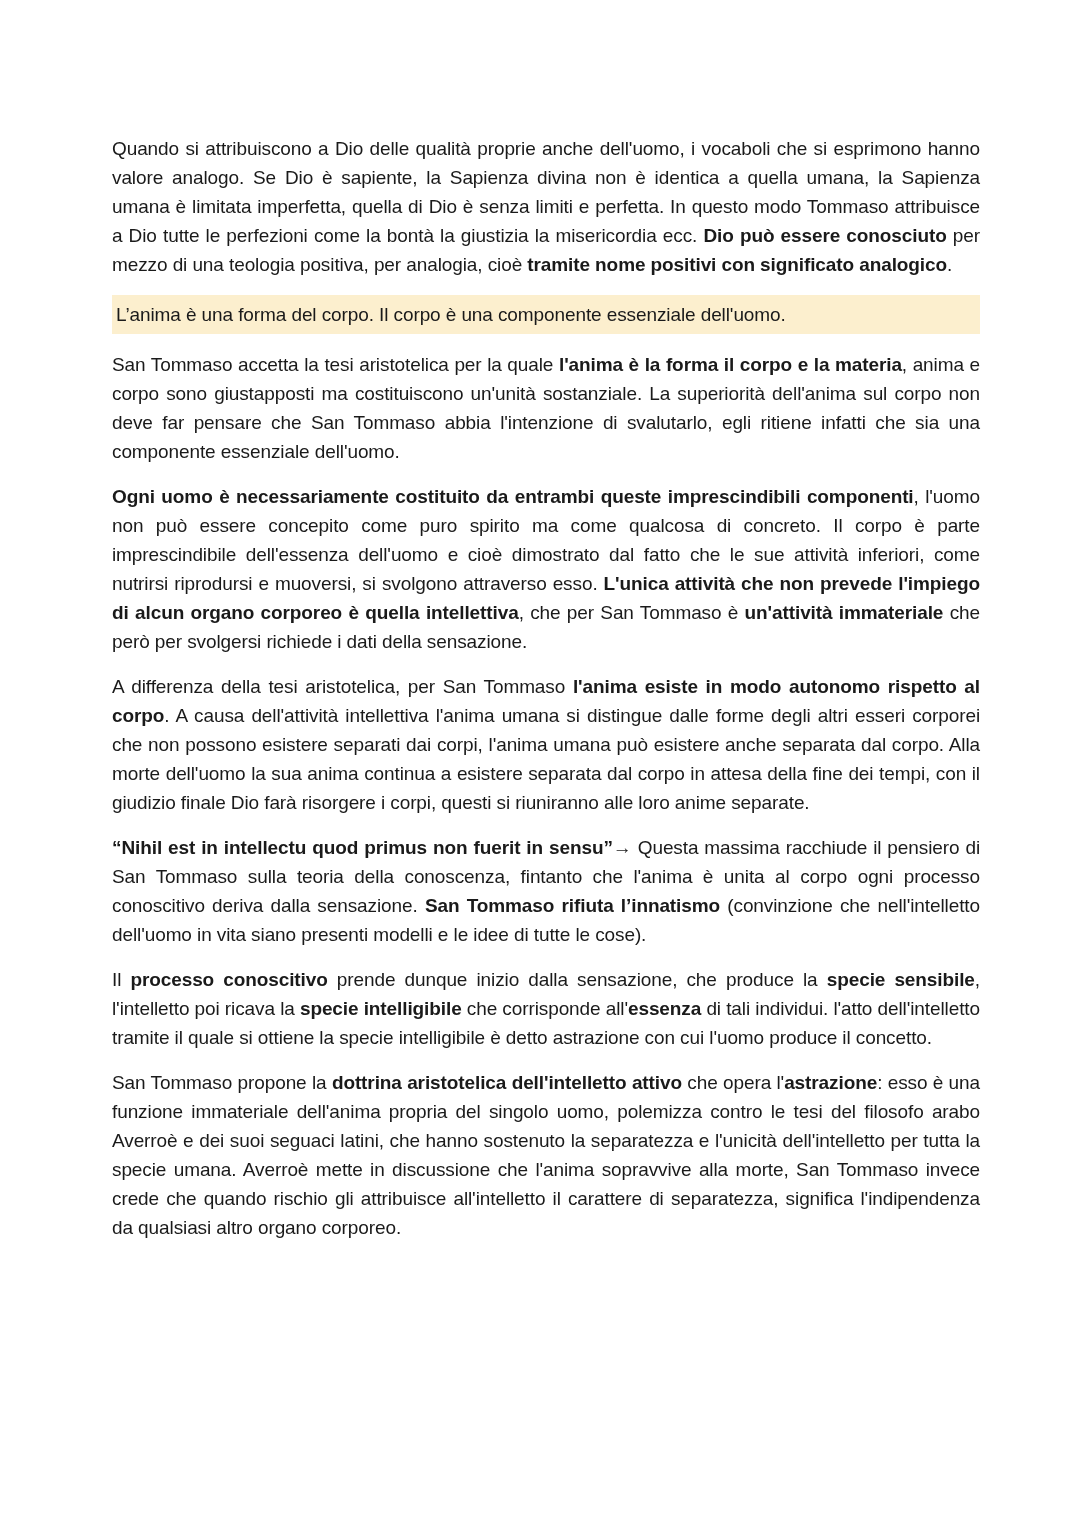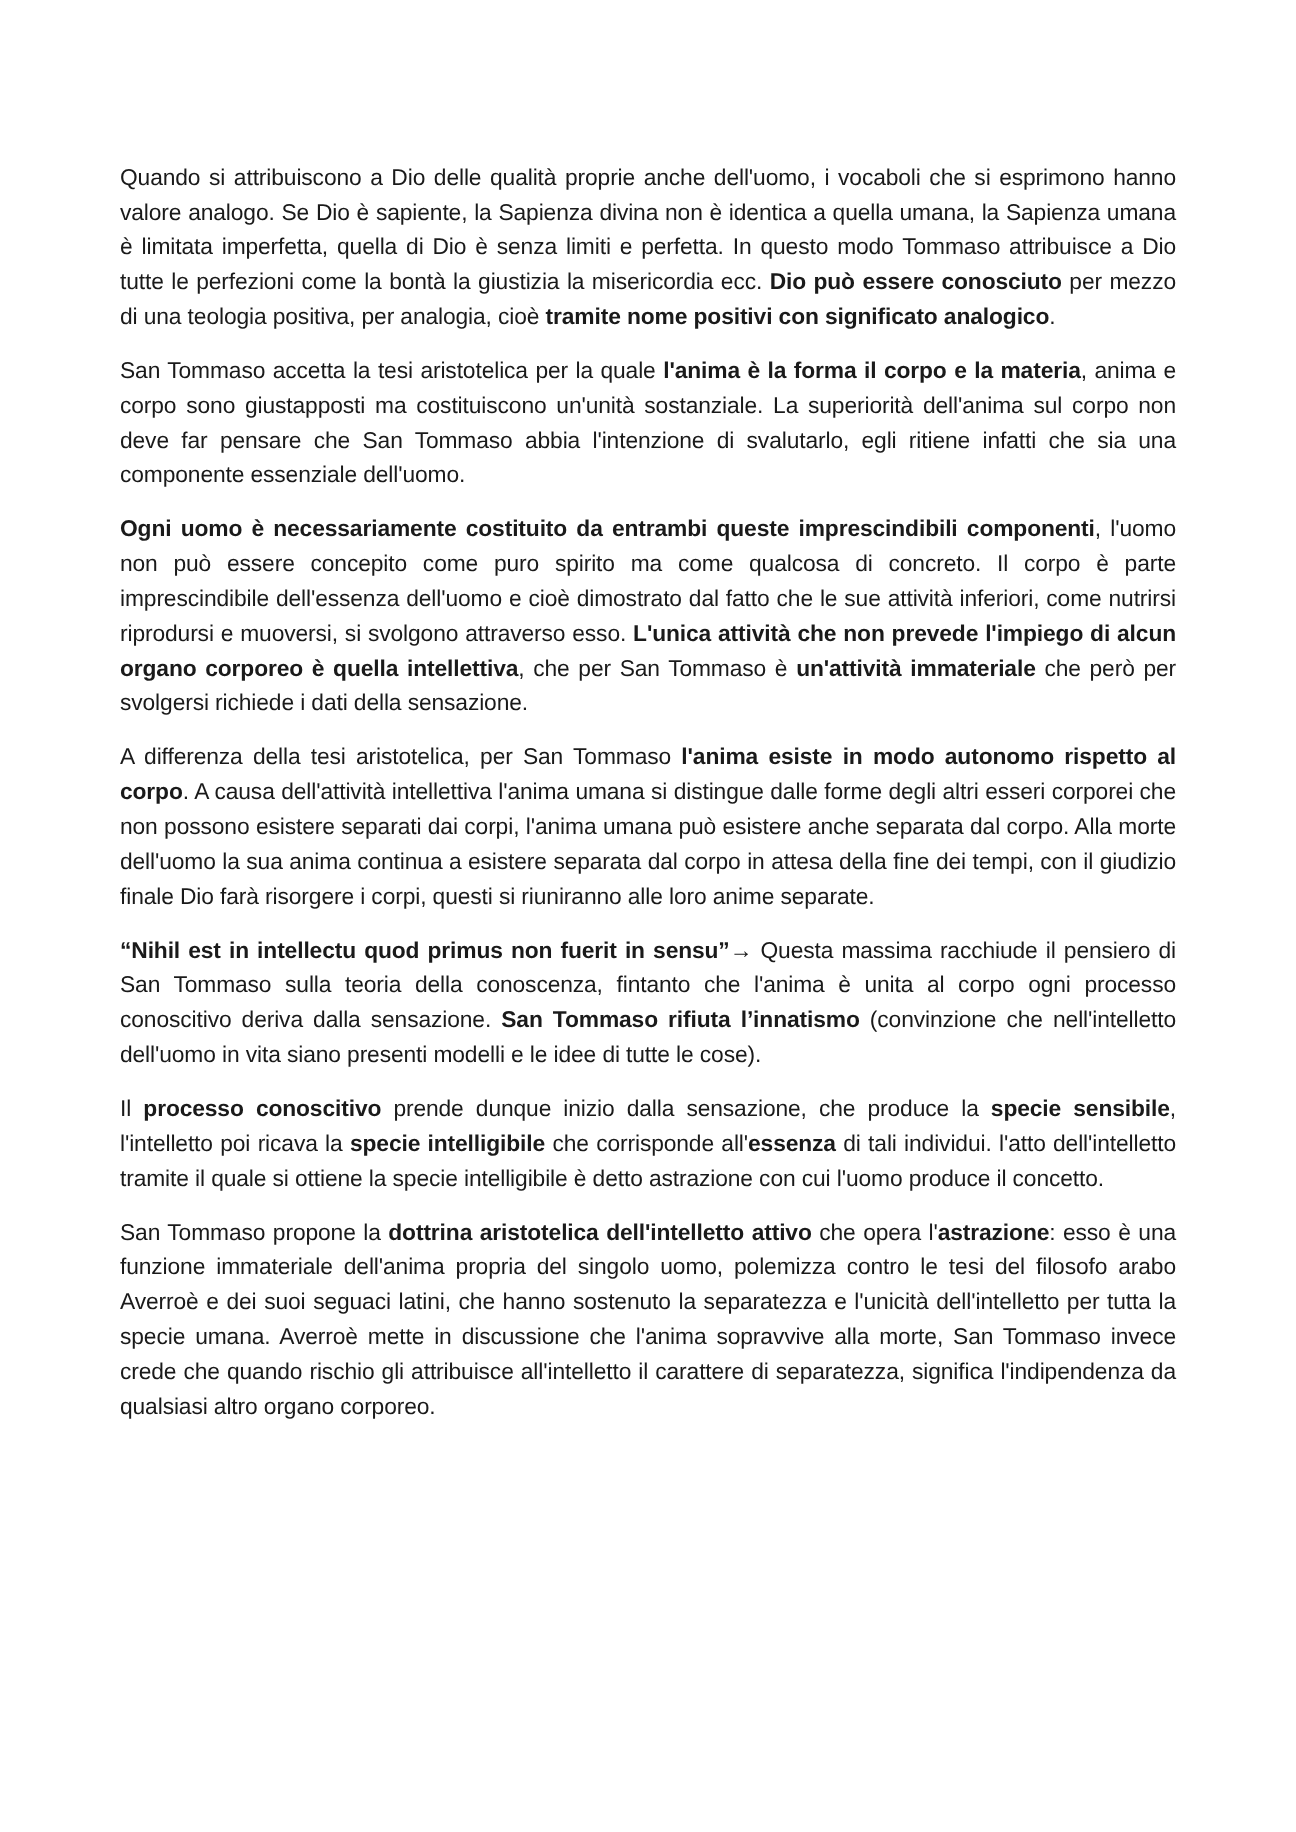--- a/index.html
+++ b/index.html
@@ -20,41 +20,42 @@
     top: 134px;
     width: 880px;
     font-family: "Liberation Sans", sans-serif;
     font-size: 19px;
     line-height: 29px;
     letter-spacing: -0.1px;
     color: var(--text-color, #1a1a1a);
     text-align: justify;
   }
   .para {
-    margin: 0 0 16px 0;
+    margin: 0 0 16px 12px;
   }
   .para.heading {
     text-align: left;
     font-weight: bold;
   }
   .para.highlight {
     background: var(--hl-color, #fcefce);
     padding: 5px 6px 5px 4px;
     text-align: left;
   }
   .para b {
     font-weight: bold;
   }
 </style>
 </head>
 <body>
 
 <div class="page" style="background: rgb(255, 255, 255);">
   <div class="doc">
       <p class="para body"><span>Quando si attribuiscono a Dio delle qualità proprie anche dell'uomo, i vocaboli che si esprimono hanno valore analogo. Se Dio è sapiente, la Sapienza divina non è identica a quella umana, la Sapienza umana è limitata imperfetta, quella di Dio è senza limiti e perfetta. In questo modo Tommaso attribuisce a Dio tutte le perfezioni come la bontà la giustizia la misericordia ecc. </span><b>Dio può essere conosciuto</b><span> per mezzo di una teologia positiva, per analogia, cioè </span><b>tramite nome positivi con significato analogico</b><span>.</span></p>
+      <p class="para highlight"><span>L’anima è una forma del corpo. Il corpo è una componente essenziale dell'uomo.</span></p>
       <p class="para body"><span>San Tommaso accetta la tesi aristotelica per la quale </span><b>l'anima è la forma il corpo e la materia</b><span>, anima e corpo sono giustapposti ma costituiscono un'unità sostanziale. La superiorità dell'anima sul corpo non deve far pensare che San Tommaso abbia l'intenzione di svalutarlo, egli ritiene infatti che sia una componente essenziale dell'uomo.</span></p>
       <p class="para body"><b>Ogni uomo è necessariamente costituito da entrambi queste imprescindibili componenti</b><span>, l'uomo non può essere concepito come puro spirito ma come qualcosa di concreto. Il corpo è parte imprescindibile dell'essenza dell'uomo e cioè dimostrato dal fatto che le sue attività inferiori, come nutrirsi riprodursi e muoversi, si svolgono attraverso esso. </span><b>L'unica attività che non prevede l'impiego di alcun organo corporeo è quella intellettiva</b><span>, che per San Tommaso è </span><b>un'attività immateriale</b><span> che però per svolgersi richiede i dati della sensazione.</span></p>
       <p class="para body"><span>A differenza della tesi aristotelica, per San Tommaso </span><b>l'anima esiste in modo autonomo rispetto al corpo</b><span>. A causa dell'attività intellettiva l'anima umana si distingue dalle forme degli altri esseri corporei che non possono esistere separati dai corpi, l'anima umana può esistere anche separata dal corpo. Alla morte dell'uomo la sua anima continua a esistere separata dal corpo in attesa della fine dei tempi, con il giudizio finale Dio farà risorgere i corpi, questi si riuniranno alle loro anime separate.</span></p>
       <p class="para body"><b>“Nihil est in intellectu quod primus non fuerit in sensu”→</b><span> Questa massima racchiude il pensiero di San Tommaso sulla teoria della conoscenza, fintanto che l'anima è unita al corpo ogni processo conoscitivo deriva dalla sensazione. </span><b>San Tommaso rifiuta l’innatismo</b><span> (convinzione che nell'intelletto dell'uomo in vita siano presenti modelli e le idee di tutte le cose).</span></p>
       <p class="para body"><span>Il </span><b>processo conoscitivo</b><span> prende dunque inizio dalla sensazione, che produce la </span><b>specie sensibile</b><span>, l'intelletto poi ricava la </span><b>specie intelligibile</b><span> che corrisponde all'</span><b>essenza</b><span> di tali individui. l'atto dell'intelletto tramite il quale si ottiene la specie intelligibile è detto astrazione con cui l'uomo produce il concetto.</span></p>
       <p class="para body"><span>San Tommaso propone la </span><b>dottrina aristotelica dell'intelletto attivo</b><span> che opera l'</span><b>astrazione</b><span>: esso è una funzione immateriale dell'anima propria del singolo uomo, polemizza contro le tesi del filosofo arabo Averroè e dei suoi seguaci latini, che hanno sostenuto la separatezza e l'unicità dell'intelletto per tutta la specie umana. Averroè mette in discussione che l'anima sopravvive alla morte, San Tommaso invece crede che quando rischio gli attribuisce all'intelletto il carattere di separatezza, significa l'indipendenza da qualsiasi altro organo corporeo.</span></p>
     </div>
 </div>
 
 </body></html>

